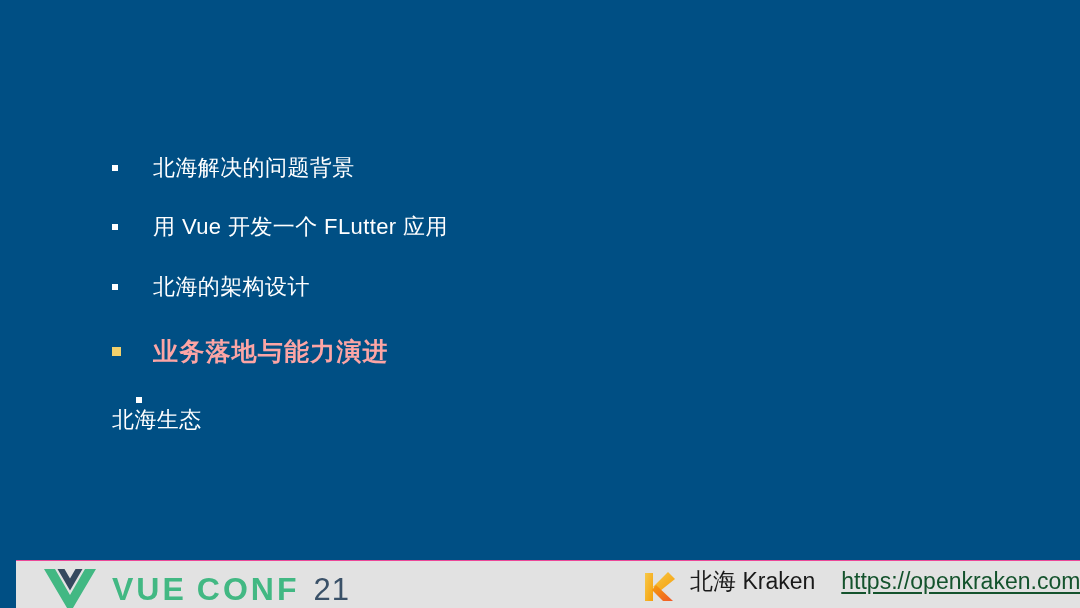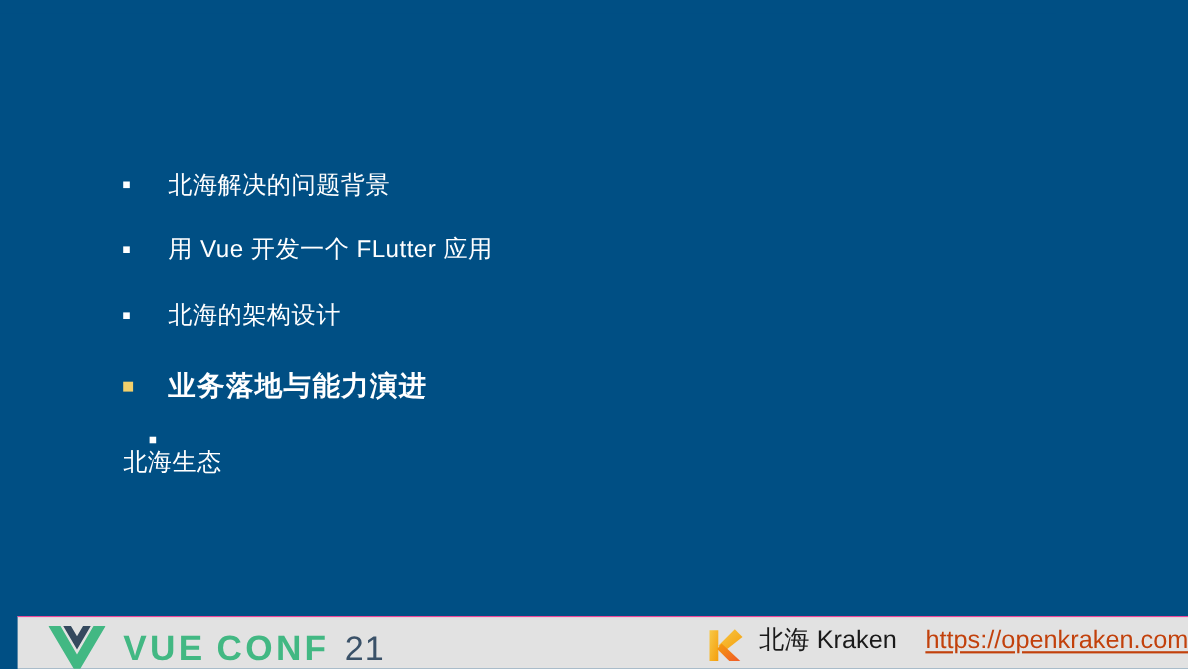--- a/index.html
+++ b/index.html
@@ -64,21 +64,21 @@
   .bullet-label {
     color: #FFFFFF;
     font-size: 22px;
     line-height: 34px;
     letter-spacing: 0.4px;
     white-space: nowrap;
     font-weight: 400;
   }
 
   .bullet-row.is-highlight .bullet-label {
-    color: #ffffff;
+    color: #fca5a5;
     font-size: 25px;
     font-weight: 700;
     letter-spacing: 1.2px;
   }
 
   
   #footer {
     position: absolute;
     left: 16px;
     top: 548px;
@@ -148,21 +148,21 @@
 
   #kraken-name {
     color: #1A1A1A;
     font-size: 23px;
     font-weight: 400;
     line-height: 1;
     white-space: nowrap;
   }
 
   #kraken-url {
-    color: #c2410c;
+    color: #14532d;
     font-size: 23px;
     font-weight: 400;
     line-height: 1;
     white-space: nowrap;
     margin-left: 26px;
     text-decoration: underline;
     text-underline-offset: 3px;
   }
 </style>
 </head>

